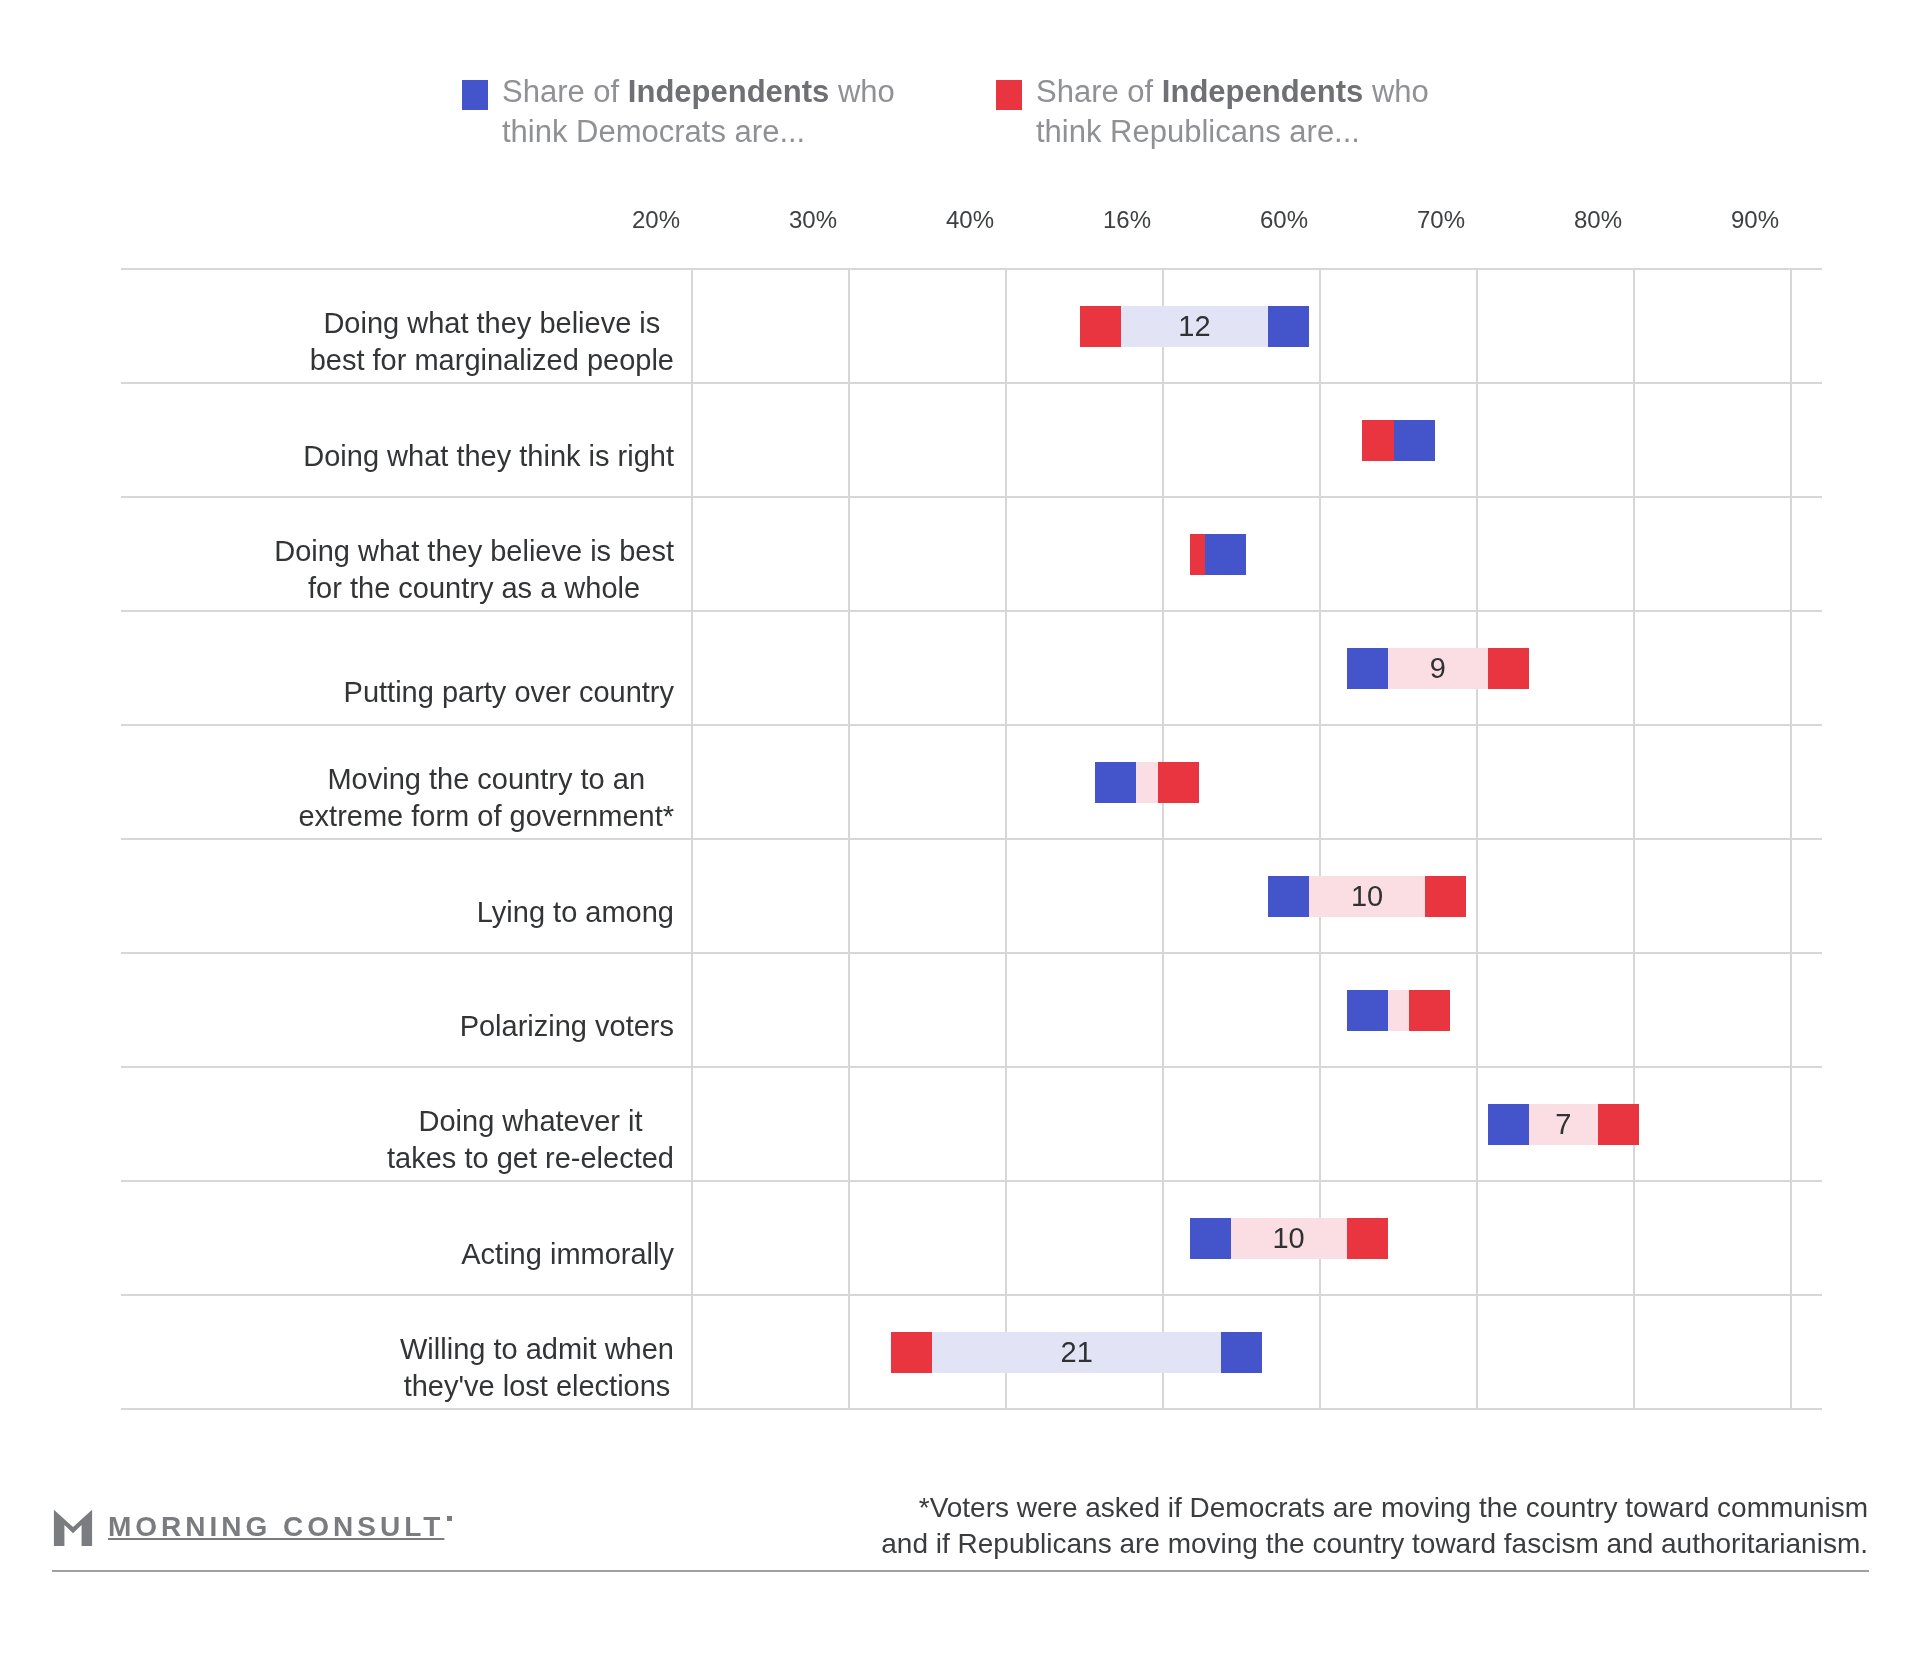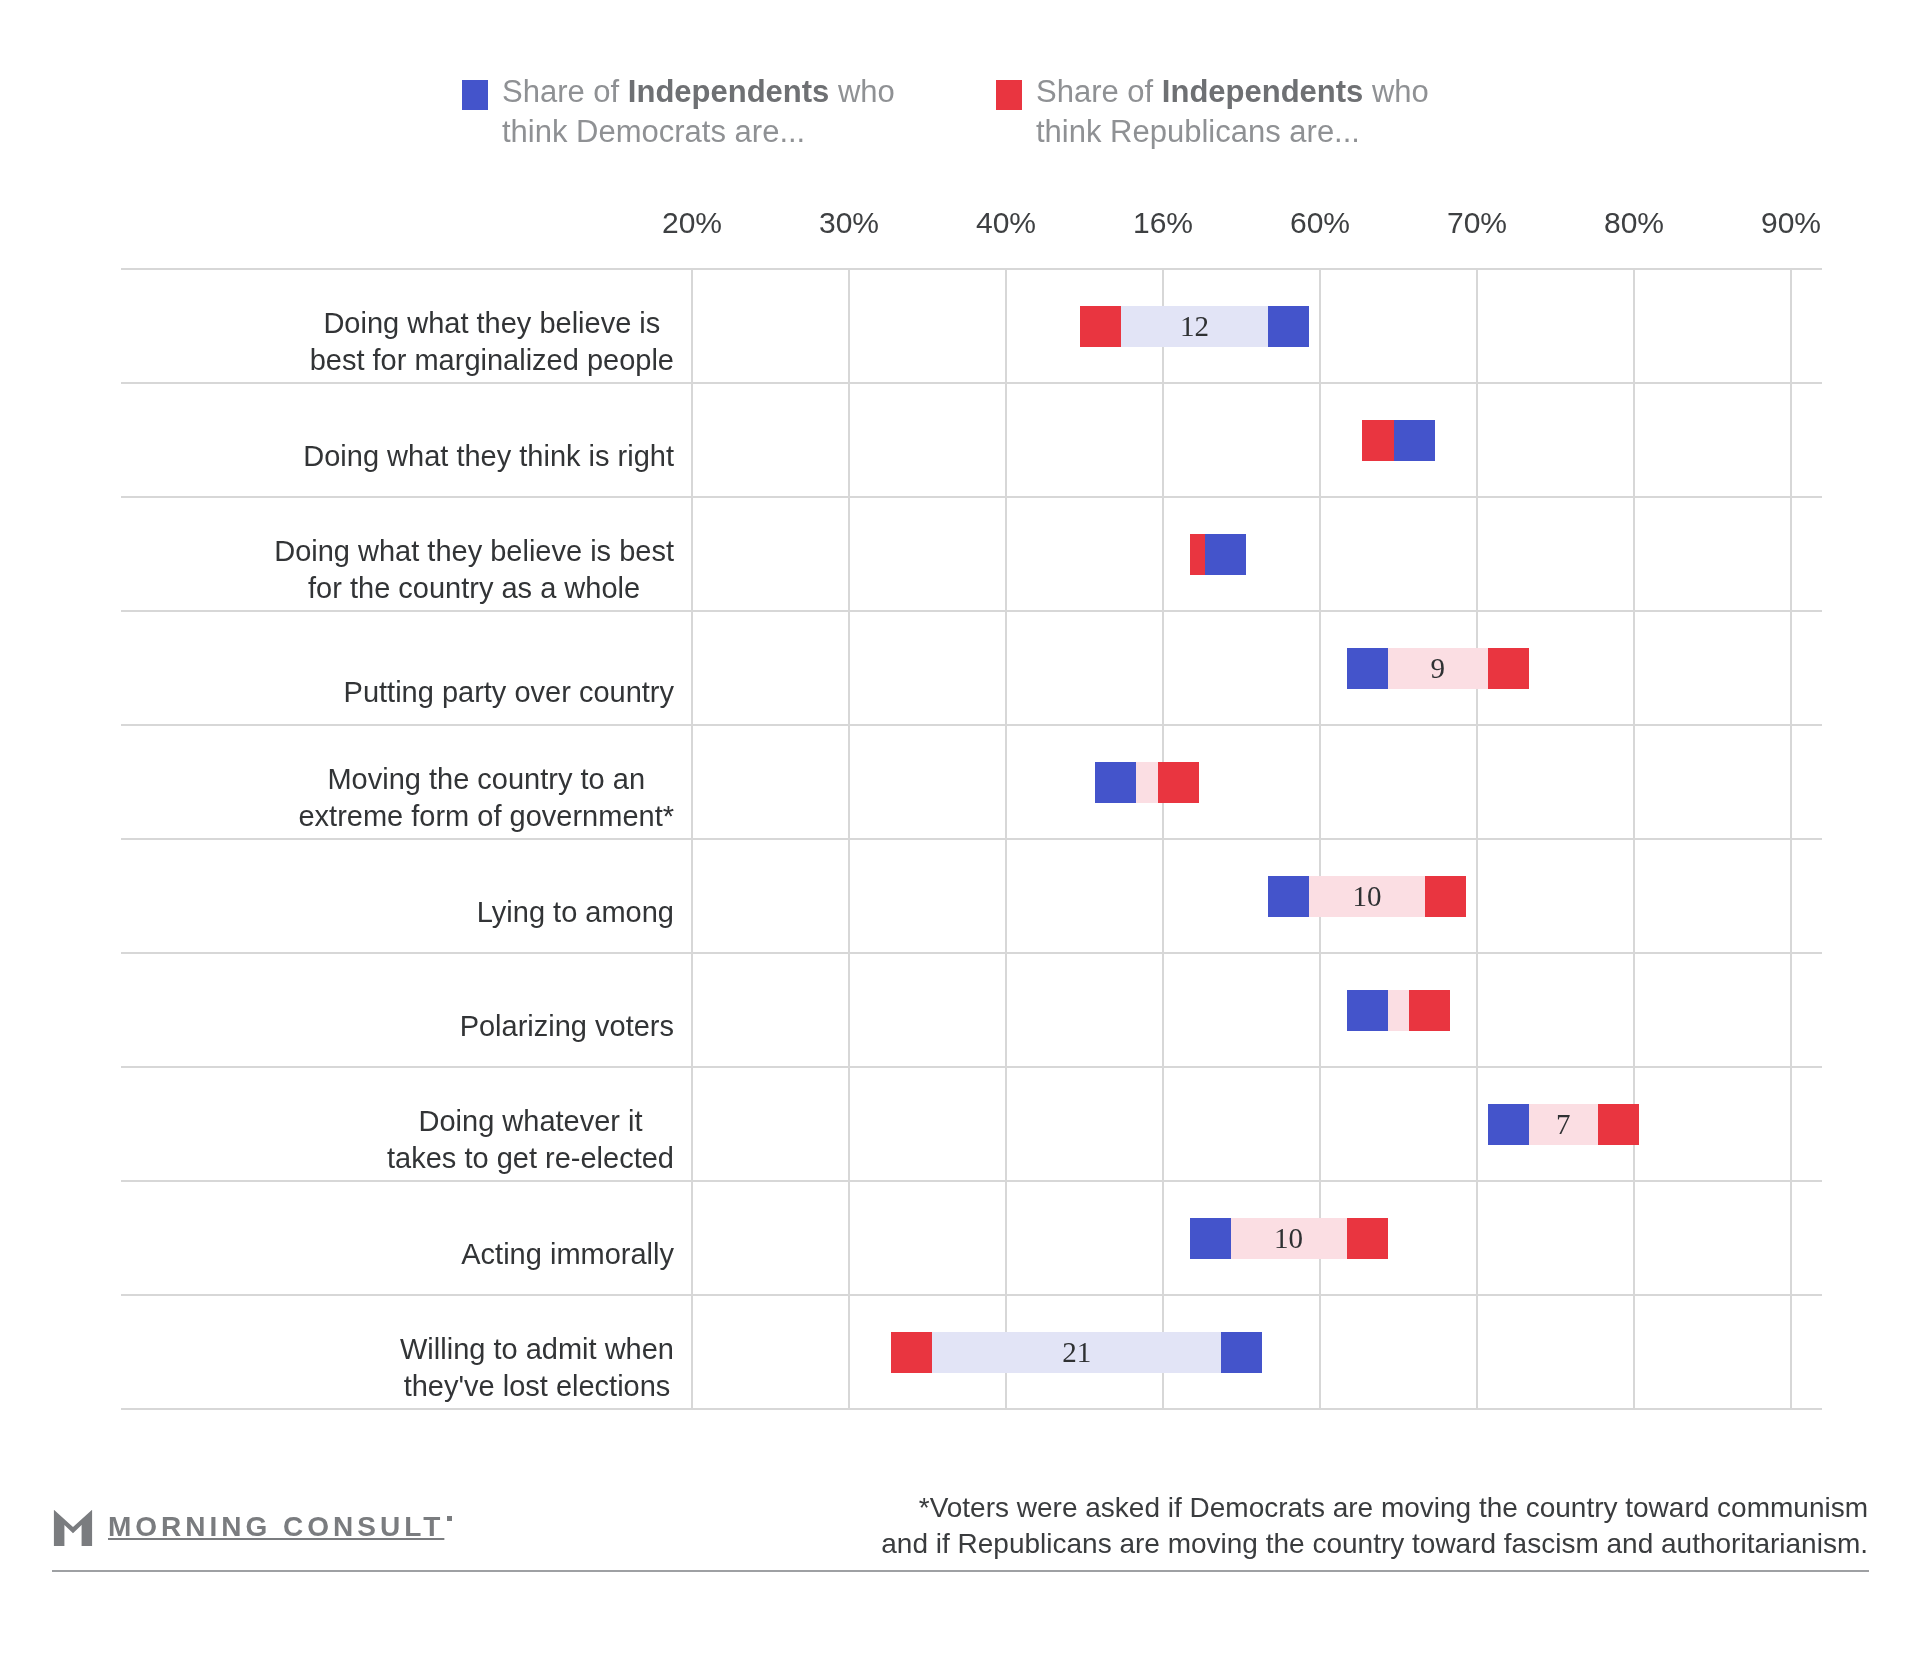--- a/index.html
+++ b/index.html
@@ -6,30 +6,30 @@
   .canvas{
     position:relative;width:1921px;height:1667px;background:#ffffff;overflow:hidden;
     font-family:"Liberation Sans", sans-serif;
   }
   
   .legend-item{position:absolute;display:flex;align-items:flex-start;}
   .legend-swatch{width:26px;height:30px;margin-top:8px;flex:0 0 auto;}
   .legend-text{margin-left:14px;font-size:31px;line-height:40px;color:#8f9194;white-space:pre-line;}
   .legend-text b{color:#6e7073;font-weight:700;}
   
-  .x-tick{position:absolute;top:206px;width:120px;text-align:center;font-size:30px;color:#3e4042;}
+  .x-tick{position:absolute;top:206px;width:120px;text-align:left;font-size:24px;color:#3e4042;}
   .vline{position:absolute;width:2px;background:#d7d7d7;}
   .hline{position:absolute;height:2px;background:#d7d7d7;}
   
   .row-label{
     position:absolute;left:121px;width:553px;display:flex;align-items:center;justify-content:flex-end;
     text-align:center;font-size:29px;line-height:37px;color:#323436;white-space:pre-line;margin-top:16px;
   }
   .connector{position:absolute;height:41px;}
-  .gap-label{position:absolute;height:41px;line-height:41px;text-align:center;font-size:29px;color:#2f3133;font-family:Liberation Serif, serif;}
+  .gap-label{position:absolute;height:41px;line-height:41px;text-align:center;font-size:29px;color:#2f3133;}
   .square{position:absolute;width:41px;height:41px;}
   
   .logo{position:absolute;left:52px;top:1506px;display:flex;align-items:center;}
   .logo-text{margin-left:14px;font-size:28px;font-weight:700;letter-spacing:4px;color:#7a7c7f;text-decoration:underline;}
   .tm-dot{display:inline-block;width:5px;height:5px;background:#7a7c7f;margin:0 0 18px 3px;}
   .footnote{
     position:absolute;right:53px;top:1490px;text-align:right;
     font-size:28px;line-height:36px;color:#3a3c3e;white-space:pre-line;
   }
   .divider{position:absolute;left:52px;top:1570px;width:1817px;height:2px;background:#9ea0a3;}

